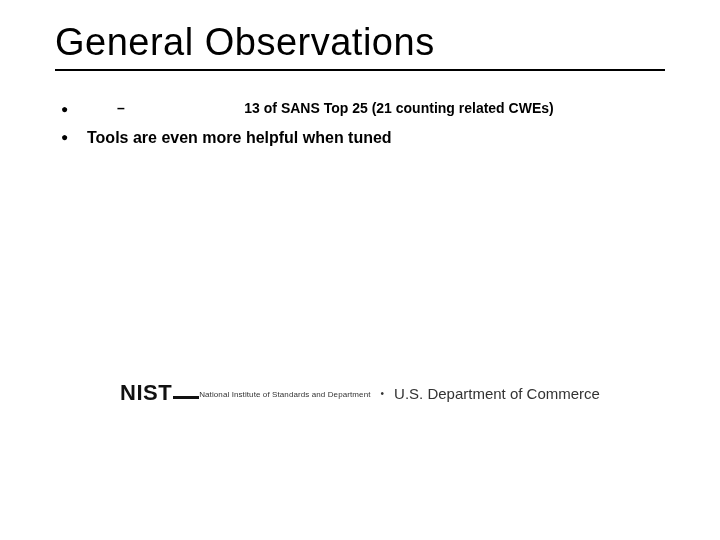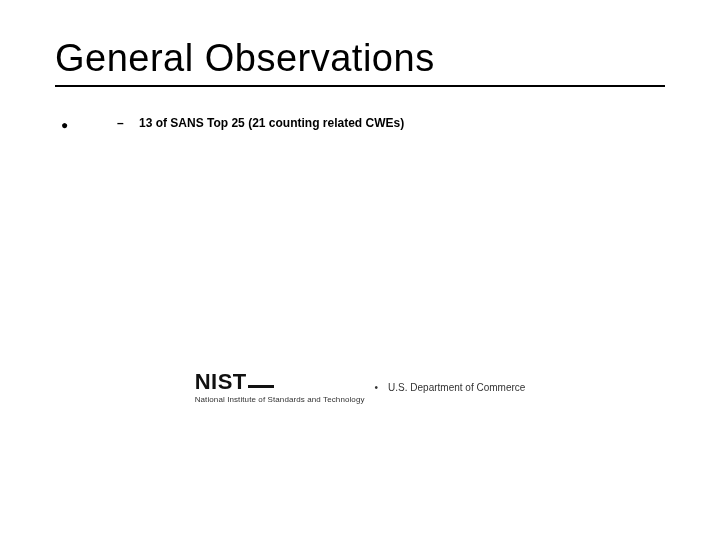--- a/index.html
+++ b/index.html
@@ -11,21 +11,21 @@
     font-family: Arial, Helvetica, sans-serif;
     color: #000;
     position: relative;
     overflow: hidden;
   }
   .slide {
     width: 720px;
     height: 426px;
     position: relative;
     box-sizing: border-box;
-    padding: 37px 55px 0 55px;
+    padding: 21px 55px 0 55px;
   }
   .title {
     font-size: 38px;
     font-weight: 400;
     margin: 0 0 4px 0;
     letter-spacing: 0.5px;
   }
   .rule {
     border: none;
     border-top: 2px solid #000;
@@ -50,25 +50,26 @@
     left: 0;
     top: 2px;
     font-size: 12px;
   }
   ul.sub {
     list-style: none;
     margin: 4px 0 8px 0;
     padding: 0 0 0 30px;
   }
   ul.sub > li {
-    font-size: 12px;
+    font-size: 14px;
     font-weight: 700;
     line-height: 1.4;
     position: relative;
     padding-left: 22px;
+    text-align: center;
   }
   ul.sub > li::before {
     content: "–";
     position: absolute;
     left: 0;
     top: 0;
     font-weight: 700;
   }
   .footer {
     position: absolute;
@@ -77,22 +78,22 @@
     right: 0;
     display: flex;
     align-items: center;
     justify-content: center;
     gap: 10px;
     color: #333;
     font-size: 9px;
   }
   .nist-logo {
     display: flex;
-    flex-direction: column;
-    align-items: flex-start;
+    flex-direction: row;
+    align-items: center;
   }
   .nist-logo .mark {
     font-family: Arial, Helvetica, sans-serif;
     font-weight: 900;
     font-size: 22px;
     letter-spacing: 0.5px;
     line-height: 1;
     color: #111;
     position: relative;
   }
@@ -110,44 +111,47 @@
     font-size: 8px;
     color: #333;
     margin-top: 2px;
     letter-spacing: 0.1px;
   }
   .dot {
     font-size: 10px;
     color: #333;
   }
   .dept {
-    font-size: 10px;
+    font-size: 15px;
     color: #333;
   }
 </style>
 </head>
 <body>
 
 <div class="slide">
   <h1 class="title">General Observations</h1>
   <hr class="rule">
 
   <ul class="bullets">
     <li>
       <ul class="sub">
         <li>
           <span>13 of SANS Top 25 (21 counting related CWEs)</span>
         </li>
       </ul>
     </li>
+    <li>
+      <span>Tools are even more helpful when tuned</span>
+    </li>
   </ul>
 
   <div class="footer">
     <div class="nist-logo">
       <div class="mark">
         <span>NIST</span><span class="bar"></span>
       </div>
-      <div class="sub">National Institute of Standards and Technology</div>
+      <div class="sub">National Institute of Standards and Department</div>
     </div>
     <span class="dot">•</span>
     <span class="dept">U.S. Department of Commerce</span>
   </div>
 </div>
 
 </body></html>

